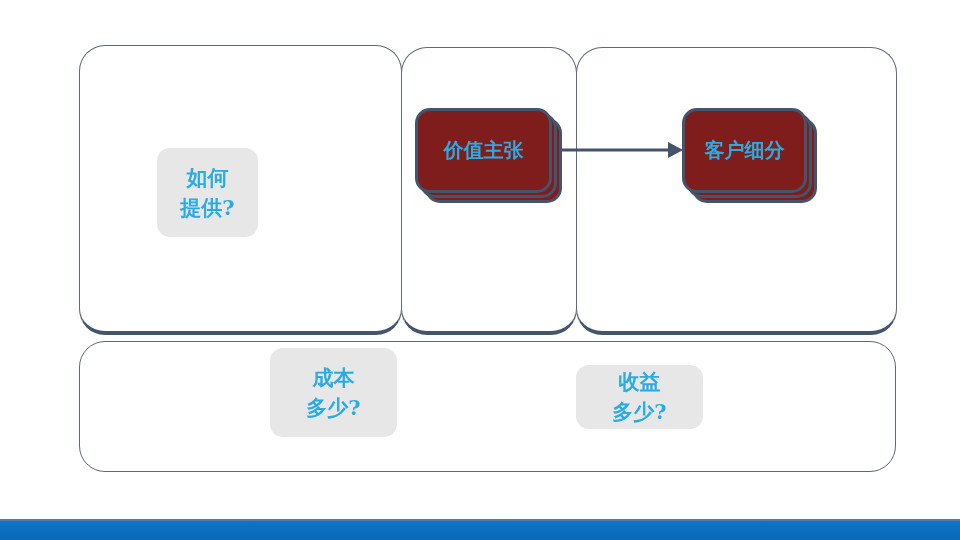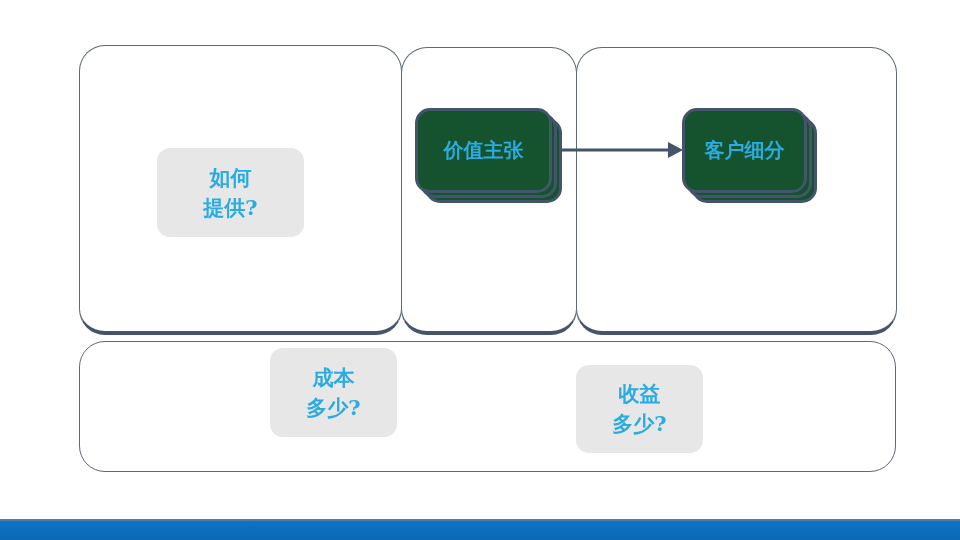--- a/index.html
+++ b/index.html
@@ -35,32 +35,32 @@
     align-items: center;
     justify-content: center;
     text-align: center;
     color: #2aace2;
     font-weight: bold;
     font-size: 21px;
     line-height: 1.42;
     white-space: pre-line;
     font-family: "DejaVu Serif", "DejaVu Sans", serif;
   }
-  .label-how     { left: 157px; top: 148px; width: 147px; height: 89px; }
+  .label-how     { left: 157px; top: 148px; width: 101px; height: 89px; }
   .label-cost    { left: 270px; top: 348px; width: 127px; height: 89px; }
-  .label-revenue { left: 576px; top: 365px; width: 127px; height: 88px; }
+  .label-revenue { left: 576px; top: 365px; width: 127px; height: 64px; }
 
   
   .stack { position: absolute; }
   .stack-value    { left: 415px; top: 108px; width: 137px; height: 85px; }
   .stack-customer { left: 682px; top: 108px; width: 125px; height: 85px; text-decoration: underline; }
   .layer {
     position: absolute;
     left: 0; top: 0; right: 0; bottom: 0;
-    background: #14532d;
+    background: #7f1d1d;
     border: 3px solid #44546a;
     border-radius: 15px;
     box-sizing: border-box;
   }
   .layer.off2 { transform: translate(10px, 10px); }
   .layer.off1 { transform: translate(5px, 5px); }
   .layer.main {
     display: flex;
     align-items: center;
     justify-content: center;

